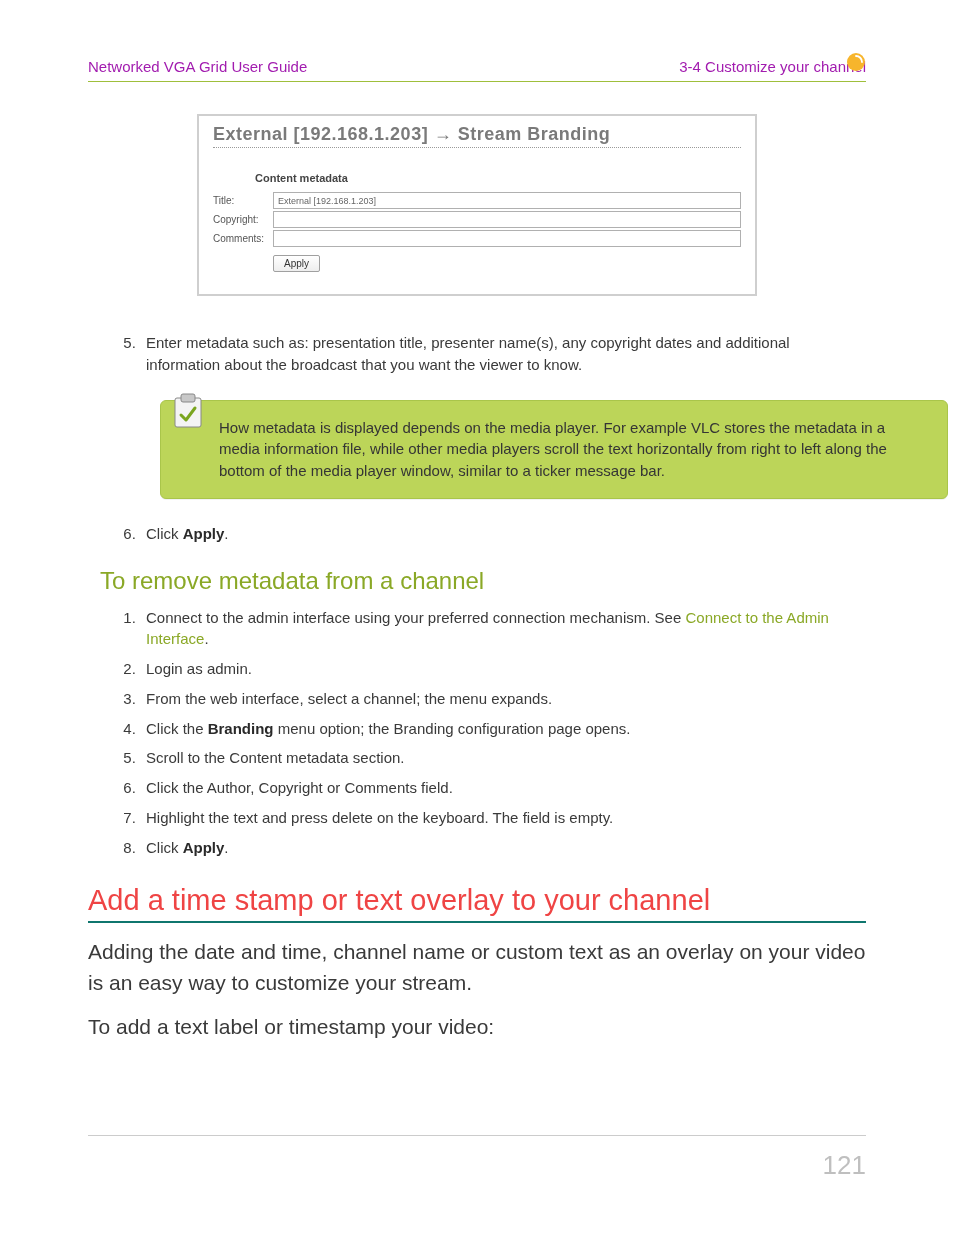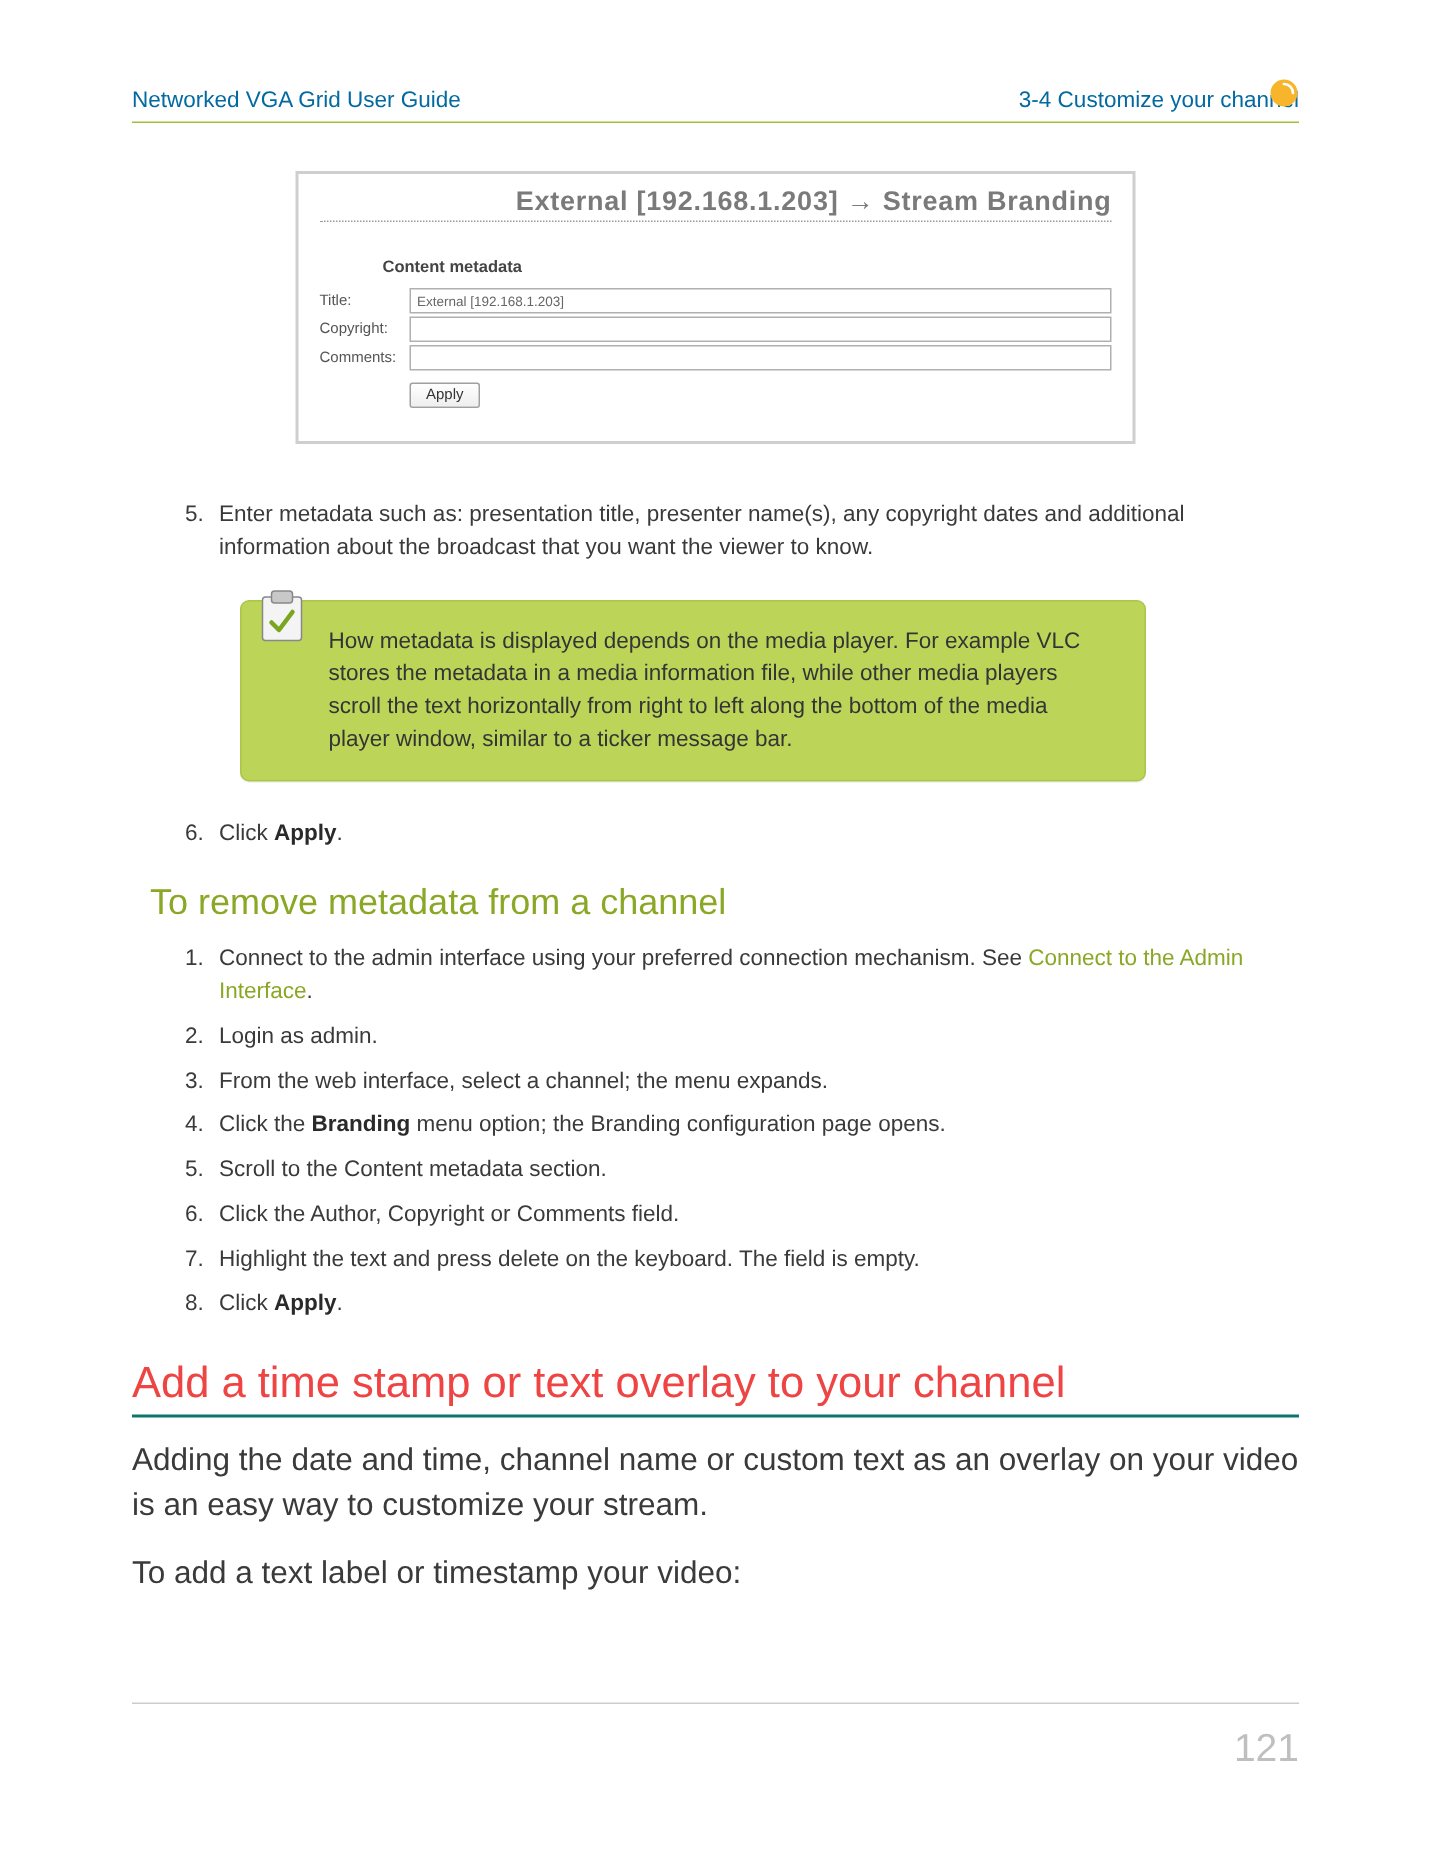--- a/index.html
+++ b/index.html
@@ -10,21 +10,21 @@
     width: 954px;
     height: 1235px;
     position: relative;
     padding: 58px 88px 0 88px;
   }
   .header-row {
     display: flex;
     justify-content: space-between;
     align-items: center;
     font-size: 15px;
-    color: #0369a1;
+    color: #a21caf;
     padding-bottom: 6px;
     border-bottom: 1px solid #9fbf3b;
   }
   .header-icon {
     position: absolute;
     right: 88px;
     top: 52px;
   }
   .header-icon svg { display: block; }
   .screenshot-box {
@@ -35,21 +35,20 @@
     background: #fff;
   }
   .shot-title {
     font-family: Verdana, Arial, sans-serif;
     font-weight: bold;
     font-size: 18px;
     color: #7a7a7a;
     letter-spacing: 0.5px;
     padding-bottom: 2px;
     border-bottom: 1px dotted #9a9a9a;
-    text-align: right;
   }
   .shot-title .sep { color: #7a7a7a; }
   .shot-section {
     font-family: Verdana, Arial, sans-serif;
     font-weight: bold;
     font-size: 11px;
     color: #444;
     margin: 24px 0 8px 42px;
   }
   .form-row {
@@ -92,21 +91,21 @@
     color: #3a3a3a;
     line-height: 1.45;
   }
   ol.main-list > li {
     padding-left: 6px;
     margin-bottom: 8px;
   }
   .callout {
     display: flex;
     margin: 24px 0 24px 72px;
-    width: 604px;
+    width: 788px;
     background: #bcd559;
     border: 1px solid #a9c54a;
     border-radius: 6px;
     padding: 16px 20px 16px 0;
     position: relative;
     box-shadow: 0 1px 0 rgba(0,0,0,0.05);
   }
   .callout .clip {
     width: 54px;
     flex-shrink: 0;

